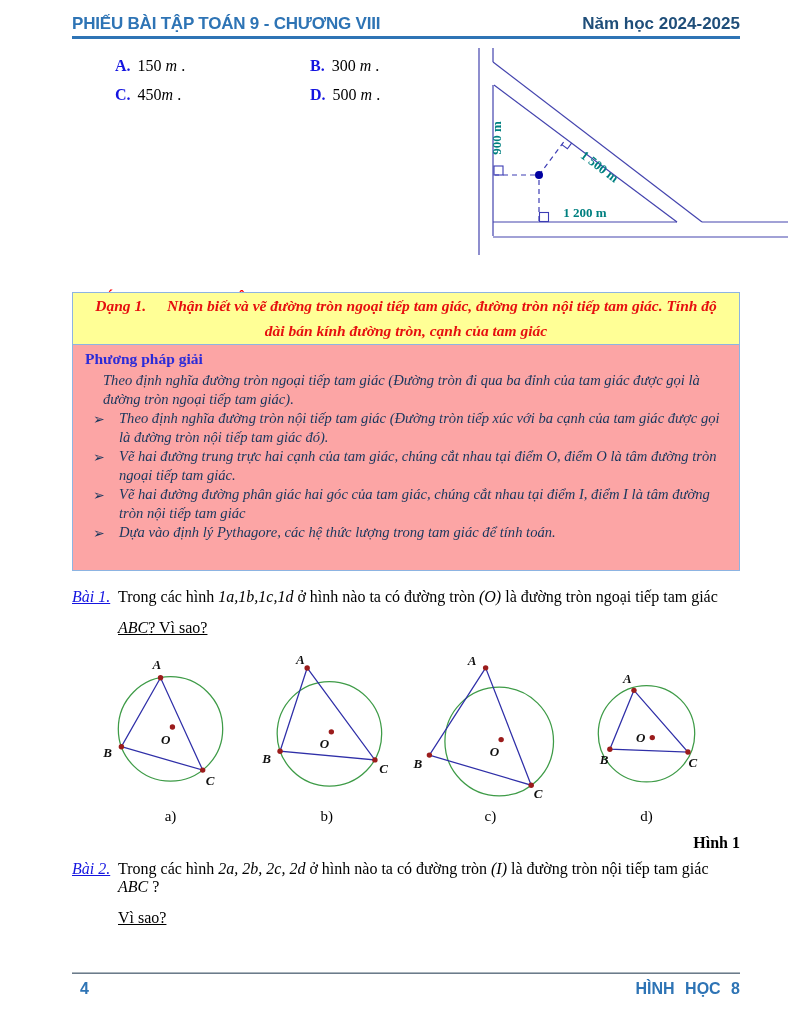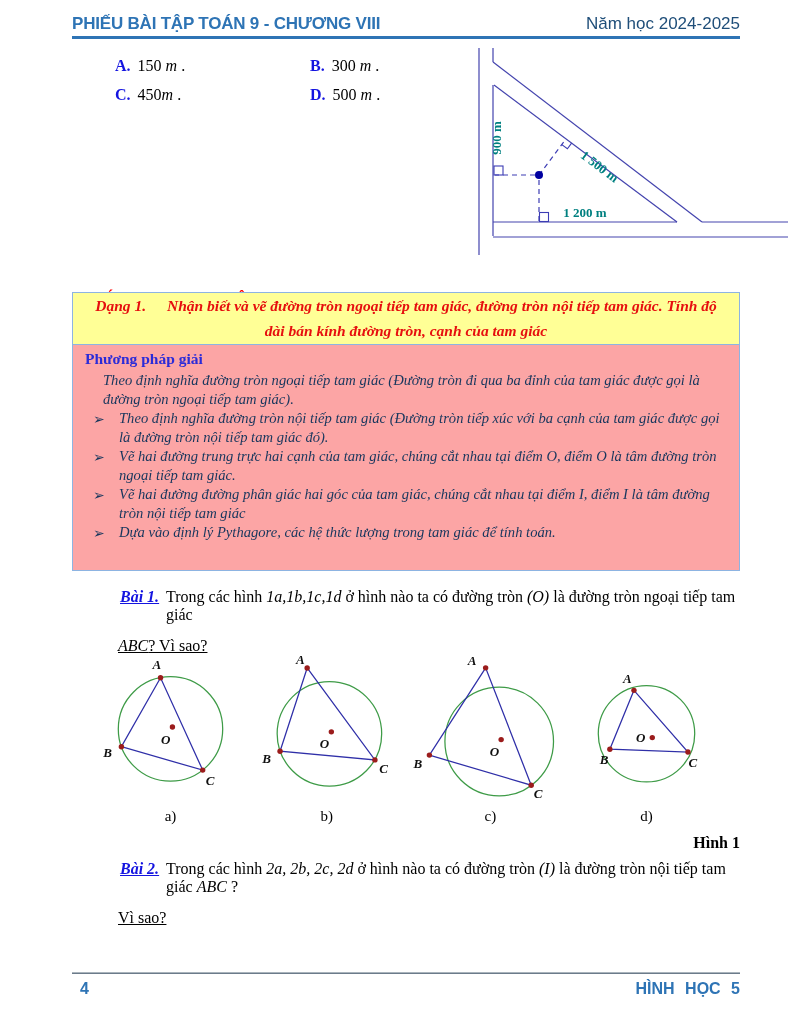--- a/index.html
+++ b/index.html
@@ -9,21 +9,21 @@
     font-family:"Liberation Serif", serif; overflow:hidden;
   }
   
   .hdr-left {
     position:absolute; left:72px; top:14px;
     font-family:"Liberation Sans", sans-serif; font-weight:bold; font-size:17px;
     color:#2E74B5; letter-spacing:-0.2px;
   }
   .hdr-right {
     position:absolute; right:52px; top:14px;
-    font-family:"Liberation Sans", sans-serif; font-weight:normal; font-size:17px;
+    font-family:"Liberation Sans", sans-serif; font-weight:bold; font-size:17px;
     color:#1F4E79;
   }
   .hdr-rule {
     position:absolute; left:72px; right:52px; top:36px; height:1px;
     background:#17365D; border-bottom:3px solid #2E74B5;
   }
   
   .opt { position:absolute; font-size:16px; color:#000; white-space:nowrap; }
   .opt .letter { color:#1414E0; font-weight:bold; margin-right:7px; }
   .opt .unit { font-style:italic; }
@@ -50,23 +50,22 @@
   }
   .method-heading { color:#2B2BD8; font-weight:bold; font-size:15.5px; margin-bottom:3px; }
   .method-text { color:#17365D; font-weight:normal; font-style:italic; font-size:14.6px; line-height:19px; }
   .method-intro { margin-left:18px; margin-right:2px; }
   .method-bullet { display:flex; margin-left:8px; }
   .method-bullet .arrow { width:26px; flex:0 0 26px; font-style:normal; font-size:14px; padding-top:1px; }
   
   .bai { position:absolute; left:72px; width:668px; font-size:16px; color:#000; }
   .bai .line1 { display:flex; }
   .bai .bai-label {
-    flex:0 0 46px; color:#1414E0; font-weight:bold; font-style:italic;
+    flex:0 0 46px; color:#1414E0; font-weight:normal; font-style:italic;
     text-decoration:underline;
-    margin-left:48px;
   }
   .bai .mi { font-style:italic; }
   .bai .line2 { margin:13px 0 0 46px;text-decoration:underline; }
   
   .figs-row {
     position:absolute; left:98px; top:652px; width:616px; height:176px;
     display:flex; justify-content:space-between;
   }
   .fig-col { display:flex; flex-direction:column; align-items:center; }
   .fig-sublabel { font-size:15px; color:#000; margin-top:6px; }
@@ -245,15 +244,15 @@
   <div class="bai" style="top:860px;">
     <div class="line1">
       <span class="bai-label">Bài 2.</span>
       <span><span>Trong các hình </span><span class="mi">2a, 2b, 2c, 2d</span><span> ở hình nào ta có đường tròn </span><span class="mi">(I)</span><span> là đường tròn nội tiếp tam giác </span><span class="mi">ABC</span><span> ?</span></span>
     </div>
     <div class="line2">Vì sao?</div>
   </div>
 
   <div class="ftr-rule"></div>
   <div class="ftr-page">4</div>
-  <div class="ftr-book">HÌNH HỌC 5</div>
+  <div class="ftr-book">HÌNH HỌC 8</div>
 
 </div>
 
 </body></html>

